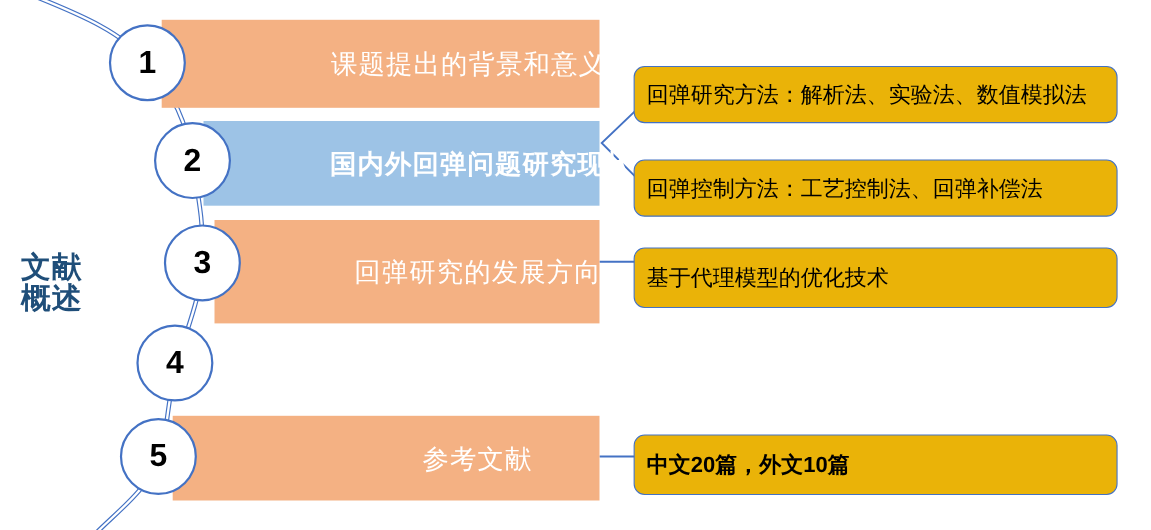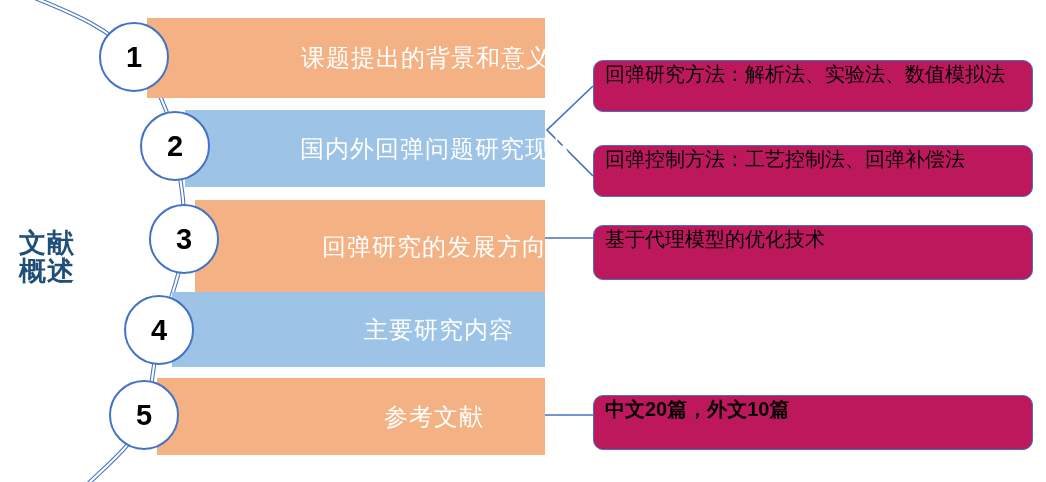--- a/index.html
+++ b/index.html
@@ -23,21 +23,21 @@
   
   #wires{position:absolute;left:0;top:0;z-index:0;}
 
   
   .bar{
     position:absolute;
     display:flex;align-items:center;justify-content:flex-end;
     z-index:1;
   }
   .bar.orange{background:var(--orange);}
-  .bar.blue{background:var(--blue);}
+  .bar.blue{background:var(--blue);font-weight:bold;}
   .bar .bar-label{
     color:var(--bar-text);
     font-size:24px;
     letter-spacing:1px;
     white-space:nowrap;
   }
   .bar1{left:147px;top:18px;width:398px;height:80px;}
   .bar2{left:185px;top:110px;width:360px;height:77px;}
   .bar3{left:195px;top:200px;width:350px;height:94px;}
   .bar4{left:172px;top:292px;width:373px;height:75px;}
@@ -67,26 +67,26 @@
   }
   .node1{left:99px;top:22px;}
   .node2{left:140px;top:111px;}
   .node3{left:149px;top:204px;}
   .node4{left:124px;top:295px;}
   .node5{left:109px;top:380px;}
 
   
   .note{
     position:absolute;
-    left:593px;width:440px;
-    background:#be185d;
+    left:576px;width:440px;
+    background:#eab308;
     border:1.7px solid var(--line);
     border-radius:10px;
     box-sizing:border-box;
-    display:flex;align-items:flex-start;
+    display:flex;align-items:center;
     padding:0 10px 0 11px;
     z-index:1;
   }
   .note .note-text{
     color:var(--ink);
     font-size:20px;
     white-space:nowrap;
   }
   .note1{top:60px;height:52px;}
   .note2{top:145px;height:52px;}
@@ -140,23 +140,20 @@
 
   <div class="bar bar1 orange">
     <span class="bar-label">课题提出的背景和意义</span>
   </div>
   <div class="bar bar2 blue">
     <span class="bar-label">国内外回弹问题研究现状</span>
   </div>
   <div class="bar bar3 orange">
     <span class="bar-label">回弹研究的发展方向</span>
   </div>
-  <div class="bar bar4 blue">
-    <span class="bar-label">主要研究内容</span>
-  </div>
   <div class="bar bar5 orange">
     <span class="bar-label">参考文献</span>
   </div>
 
   <div class="node node1">
     <span class="num">1</span>
   </div>
   <div class="node node2">
     <span class="num">2</span>
   </div>

